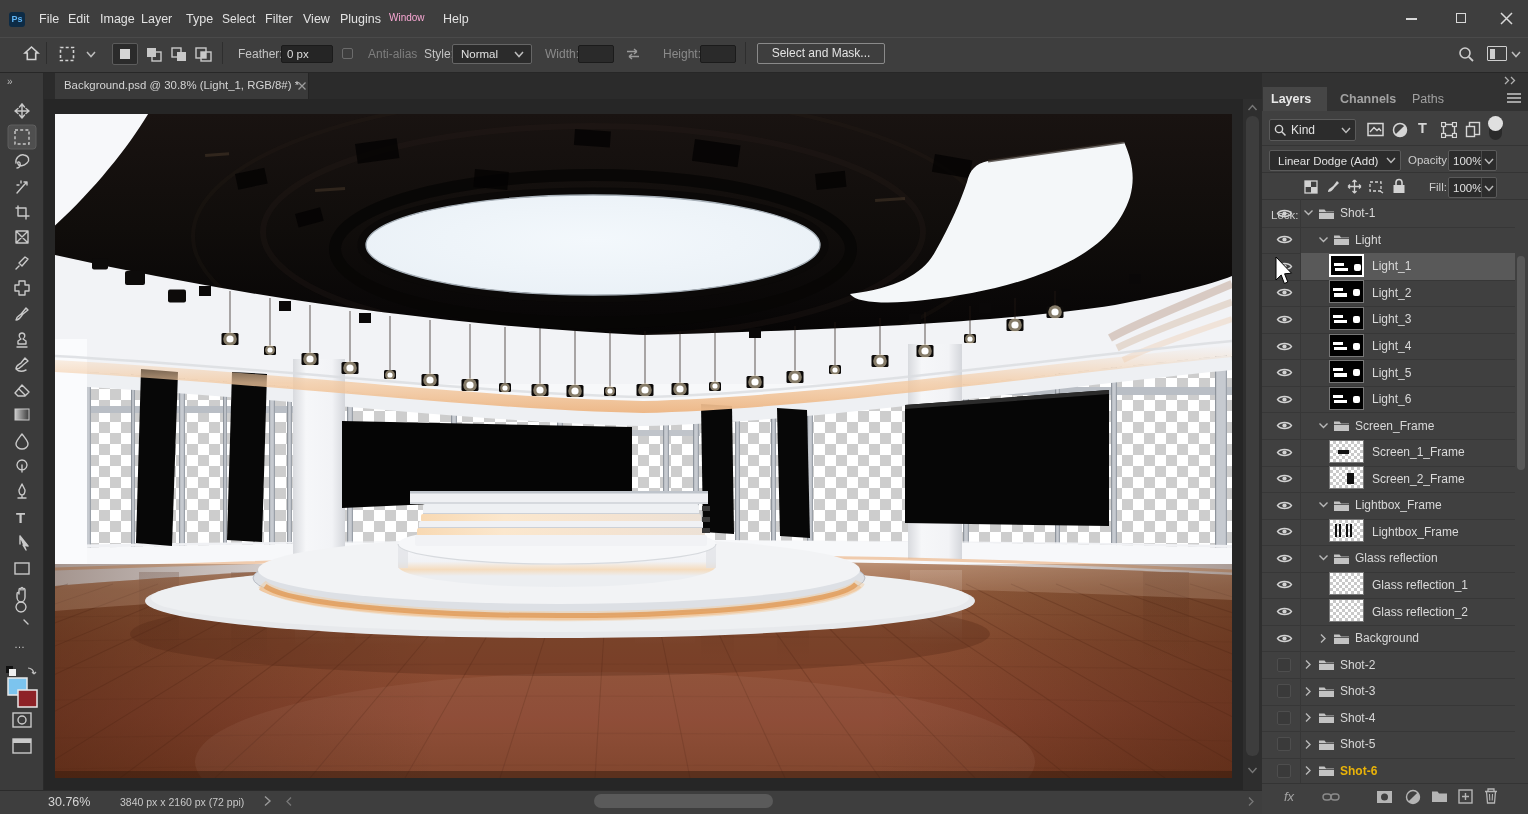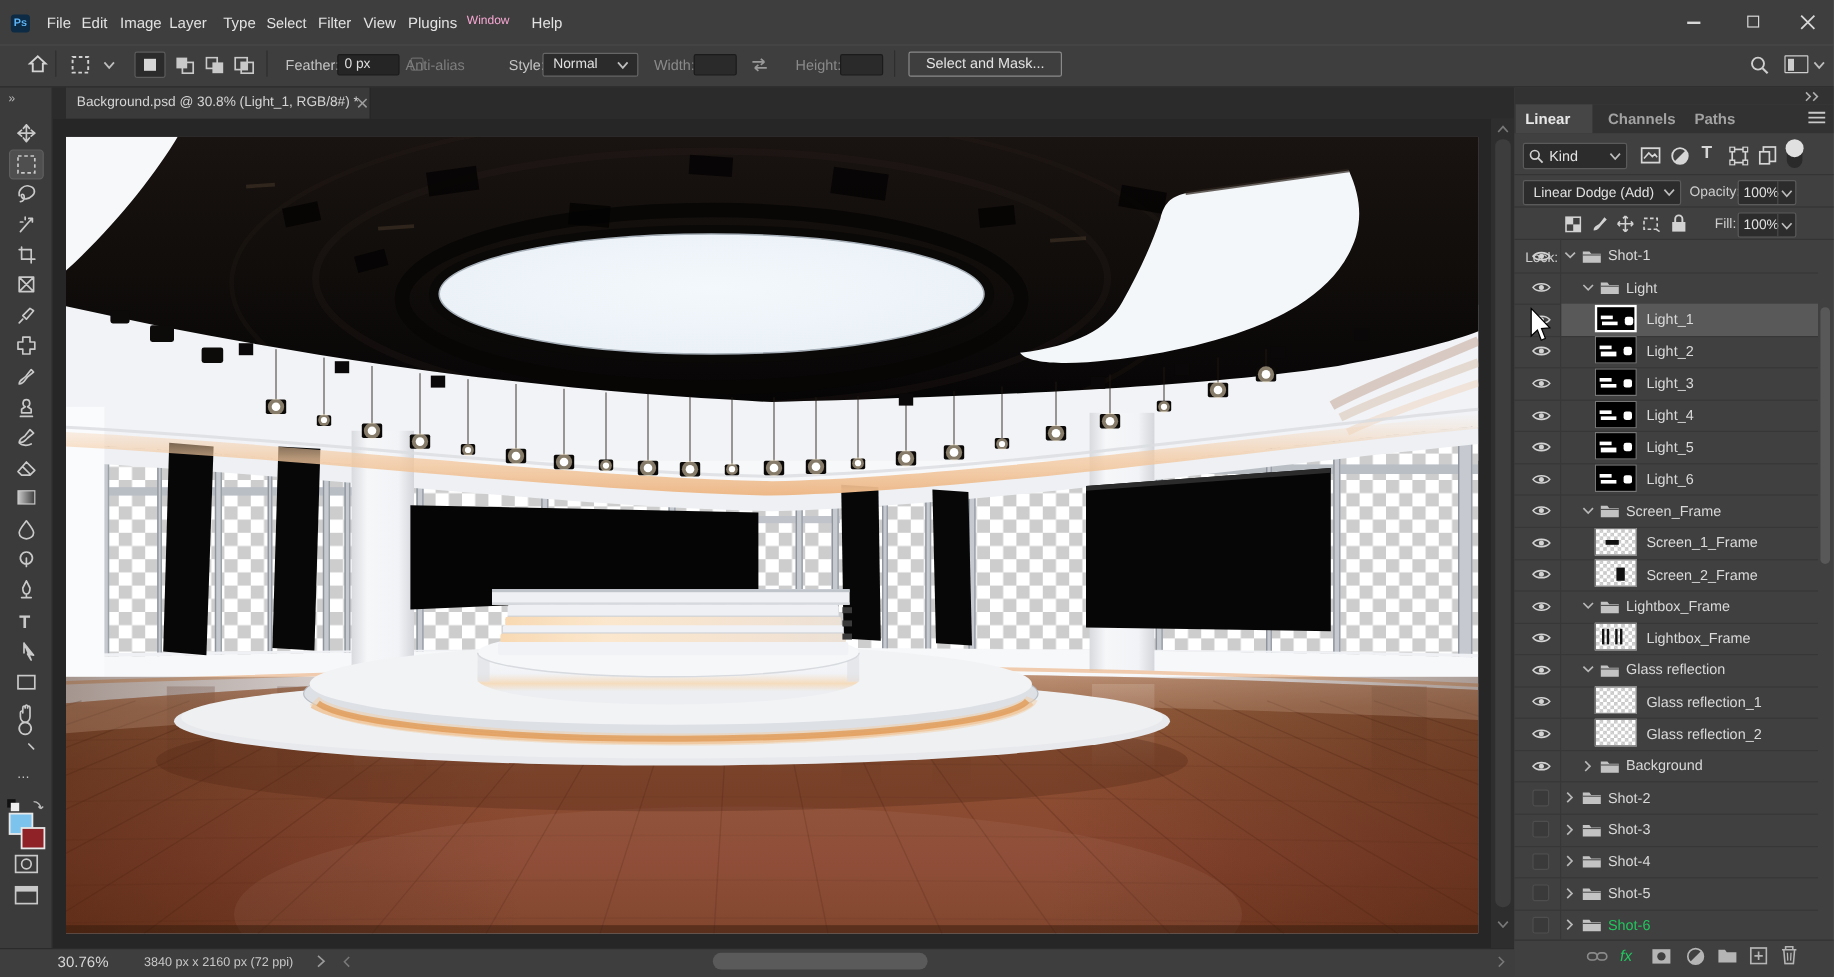--- a/index.html
+++ b/index.html
@@ -41,21 +41,21 @@
   </svg>
 <svg style="position:absolute;left:195px;top:47px" width="17" height="15">
     <rect x="1" y="1" width="10" height="10" fill="none" stroke="#c9c9c9" stroke-width="1.4"></rect>
     <rect x="6" y="5" width="10" height="9" fill="none" stroke="#c9c9c9" stroke-width="1.4"></rect>
     <rect x="6" y="5" width="5" height="6" fill="#c9c9c9"></rect>
   </svg>
 <div style="position:absolute;left:222px;top:42px;width:1px;height:22px;background:#2e2e2e;"></div>
 <div style="position:absolute;left:238px;top:47px;font-size:12px;color:#c4c4c4;font-weight:normal;white-space:nowrap;">Feather:</div>
 <div style="position:absolute;left:281px;top:45px;width:52px;height:18px;background:#252525;border:1px solid #1b1b1b;border-radius:2px;color:#dedede;font-size:11.5px;line-height:17px;padding-left:5px;">0 px</div>
 <div style="position:absolute;left:342px;top:48px;width:11px;height:11px;border:1px solid #6b6b6b;border-radius:2px;"></div>
-<div style="position:absolute;left:338px;top:47px;font-size:12px;color:#7e7e7e;font-weight:normal;white-space:nowrap;">Anti-alias</div>
+<div style="position:absolute;left:368px;top:47px;font-size:12px;color:#7e7e7e;font-weight:normal;white-space:nowrap;">Anti-alias</div>
 <div style="position:absolute;left:424px;top:47px;font-size:12px;color:#c4c4c4;font-weight:normal;white-space:nowrap;">Style:</div>
 <div style="position:absolute;left:452px;top:44px;width:80px;height:20px;background:#2b2b2b;border:1px solid #666;border-radius:2px;color:#e0e0e0;font-size:11.5px;line-height:19px;padding-left:8px;">Normal</div>
 <svg style="position:absolute;left:514px;top:51px" width="10" height="7">
     <path d="M1,1 L5,5.5 L9,1" fill="none" stroke="#bdbdbd" stroke-width="1.5"></path>
   </svg>
 <div style="position:absolute;left:545px;top:47px;font-size:12px;color:#8a8a8a;font-weight:normal;white-space:nowrap;">Width:</div>
 <div style="position:absolute;left:578px;top:45px;width:36px;height:18px;background:#2a2a2a;border:1px solid #1b1b1b;border-radius:2px;"></div>
 <svg style="position:absolute;left:624px;top:47px" width="18" height="14">
     <path d="M3,4.5 L13,4.5 M13,4.5 L10,2 M13,4.5 L10,7 M15,9.5 L5,9.5 M5,9.5 L8,7 M5,9.5 L8,12" stroke="#9a9a9a" stroke-width="1.4" fill="none"></path>
   </svg>
@@ -566,23 +566,23 @@
     <path d="M2,1.5 L6,5.5 L2,9.5" fill="none" stroke="#787878" stroke-width="1.3"></path>
   </svg>
 <div style="position:absolute;left:594px;top:794px;width:179px;height:14px;background:#5a5a5a;border-radius:7px;"></div>
 <div style="position:absolute;left:1262px;top:73px;width:266px;height:741px;background:#404040;"></div>
 <div style="position:absolute;left:1262px;top:73px;width:266px;height:14px;background:#323232;"></div>
 <svg style="position:absolute;left:1504px;top:76px" width="16" height="9">
     <path d="M1,1 L4.5,4.5 L1,8 M7,1 L10.5,4.5 L7,8" fill="none" stroke="#b0b0b0" stroke-width="1.3"></path>
   </svg>
 <div style="position:absolute;left:1262px;top:87px;width:266px;height:24px;background:#323232;"></div>
 <div style="position:absolute;left:1263px;top:87px;width:64px;height:24px;background:#464646;"></div>
-<div style="position:absolute;left:1271px;top:92px;font-size:12.5px;color:#e8e8e8;font-weight:bold;white-space:nowrap;">Linear</div>
+<div style="position:absolute;left:1271px;top:92px;font-size:12.5px;color:#e8e8e8;font-weight:bold;white-space:nowrap;">Layers</div>
 <div style="position:absolute;left:1340px;top:92px;font-size:12.5px;color:#a2a2a2;font-weight:bold;white-space:nowrap;">Channels</div>
-<div style="position:absolute;left:1412px;top:92px;font-size:12.5px;color:#a2a2a2;font-weight:bold;white-space:nowrap;">Paths</div>
+<div style="position:absolute;left:1412px;top:92px;font-size:12.5px;color:#a2a2a2;font-weight:normal;white-space:nowrap;">Paths</div>
 <svg style="position:absolute;left:1506px;top:91px" width="16" height="14">
     <path d="M1,3 L15,3 M1,7 L15,7 M1,11 L15,11" stroke="#c9c9c9" stroke-width="1.6"></path>
   </svg>
 <div style="position:absolute;left:1269px;top:119px;width:87px;height:22px;background:#2c2c2c;border:1px solid #5a5a5a;border-radius:2px;"></div>
 <svg style="position:absolute;left:1274px;top:124px" width="13" height="13">
     <circle cx="5" cy="5" r="3.6" fill="none" stroke="#d2d2d2" stroke-width="1.4"></circle>
     <line x1="7.8" y1="7.8" x2="11.5" y2="11.5" stroke="#d2d2d2" stroke-width="1.5"></line>
   </svg>
 <div style="position:absolute;left:1291px;top:123px;font-size:12px;color:#e2e2e2;font-weight:normal;white-space:nowrap;">Kind</div>
 <svg style="position:absolute;left:1341px;top:127px" width="10" height="7">
@@ -880,29 +880,29 @@
 <div style="position:absolute;left:1340px;top:737.275px;font-size:12px;color:#d8d8d8;font-weight:normal;white-space:nowrap;">Shot-5</div>
 <div style="position:absolute;left:1262px;top:784.1px;width:253px;height:1px;background:#373737;"></div>
 <div style="position:absolute;left:1277px;top:763.8px;width:14px;height:14px;border:1px solid #4e4e4e;background:#3a3a3a;border-radius:2px;"></div>
 <svg style="position:absolute;left:1303px;top:765.325px" width="11" height="11">
     <path d="M3,1.5 L7,5.5 L3,9.5" fill="none" stroke="#b8b8b8" stroke-width="1.4"></path>
   </svg>
 <svg style="position:absolute;left:1318px;top:764.325px" width="17" height="13">
     <path d="M1,2.5 L6.5,2.5 L8,4.5 L16,4.5 L16,12 L1,12 Z" fill="#c3c3c3"></path>
     <path d="M1,5.5 L16,5.5" stroke="#3e3e3e" stroke-width="0.8"></path>
   </svg>
-<div style="position:absolute;left:1340px;top:763.825px;font-size:12px;color:#22c55e;font-weight:normal;white-space:nowrap;">Shot-6</div>
+<div style="position:absolute;left:1340px;top:763.825px;font-size:12px;color:#eab308;font-weight:bold;white-space:nowrap;">Shot-6</div>
 <div style="position:absolute;left:1300px;top:199px;width:1px;height:584px;background:#373737;"></div>
 <div style="position:absolute;left:1517px;top:256px;width:8px;height:214px;background:#585858;border-radius:4px;"></div>
 <div style="position:absolute;left:1262px;top:783px;width:266px;height:31px;background:#404040;border-top:1px solid #343434;"></div>
 <svg style="position:absolute;left:1322px;top:790px" width="18" height="14">
     <rect x="1" y="4" width="8" height="6" rx="3" fill="none" stroke="#8a8a8a" stroke-width="1.4"></rect>
     <rect x="9" y="4" width="8" height="6" rx="3" fill="none" stroke="#8a8a8a" stroke-width="1.4"></rect>
   </svg>
-<div style="position:absolute;left:1350px;top:789px;font-size:13px;color:#22c55e;font-weight:normal;white-space:nowrap;font-style:italic;">fx</div>
+<div style="position:absolute;left:1284px;top:789px;font-size:13px;color:#a3a3a3;font-weight:normal;white-space:nowrap;font-style:italic;">fx</div>
 <svg style="position:absolute;left:1376px;top:790px" width="17" height="14">
     <rect x="1" y="1" width="15" height="12" fill="#b5b5b5"></rect>
     <circle cx="8.5" cy="7" r="3.5" fill="#404040"></circle>
   </svg>
 <svg style="position:absolute;left:1405px;top:789px" width="16" height="16">
     <circle cx="8" cy="8" r="6.5" fill="none" stroke="#b5b5b5" stroke-width="1.4"></circle>
     <path d="M3.4,12.6 A6.5,6.5 0 0 0 12.6,3.4 Z" fill="#b5b5b5"></path>
   </svg>
 <svg style="position:absolute;left:1431px;top:790px" width="17" height="13">
     <path d="M1,1.5 L6.5,1.5 L8,3.5 L16,3.5 L16,12 L1,12 Z" fill="#b5b5b5"></path>

